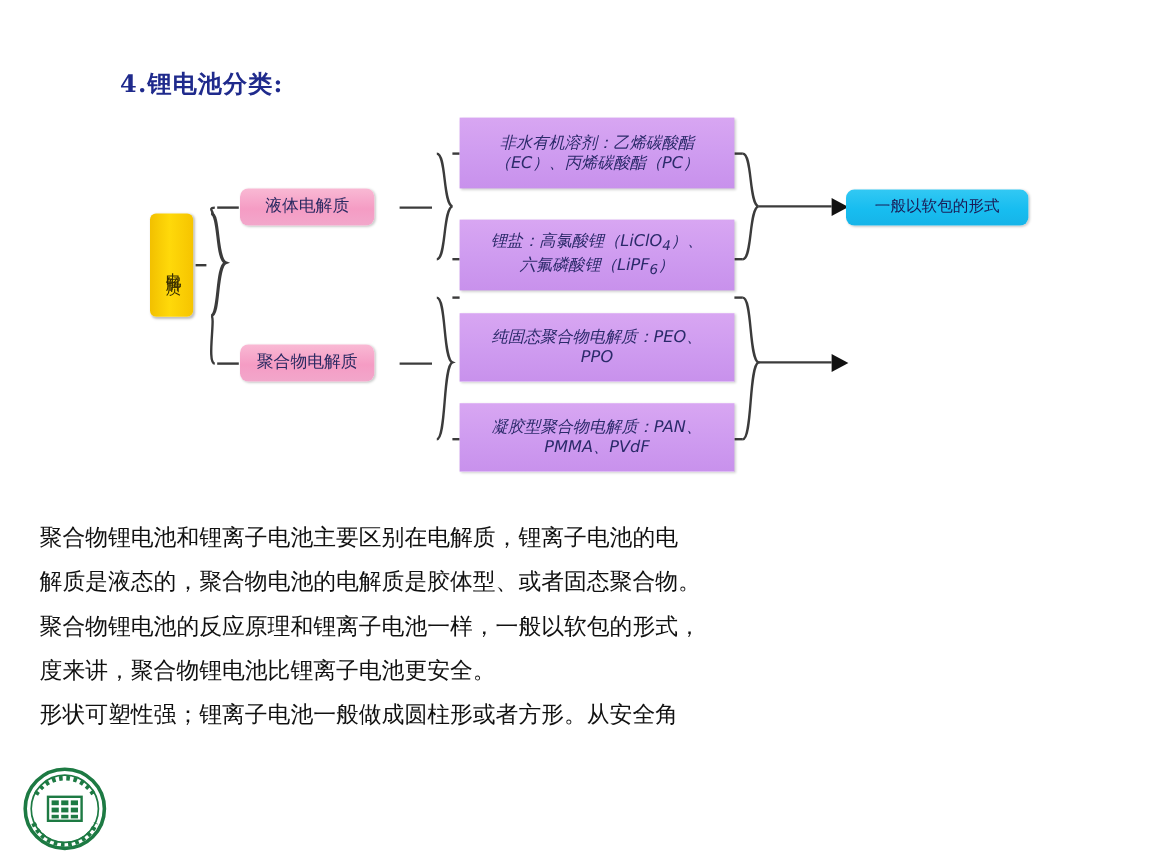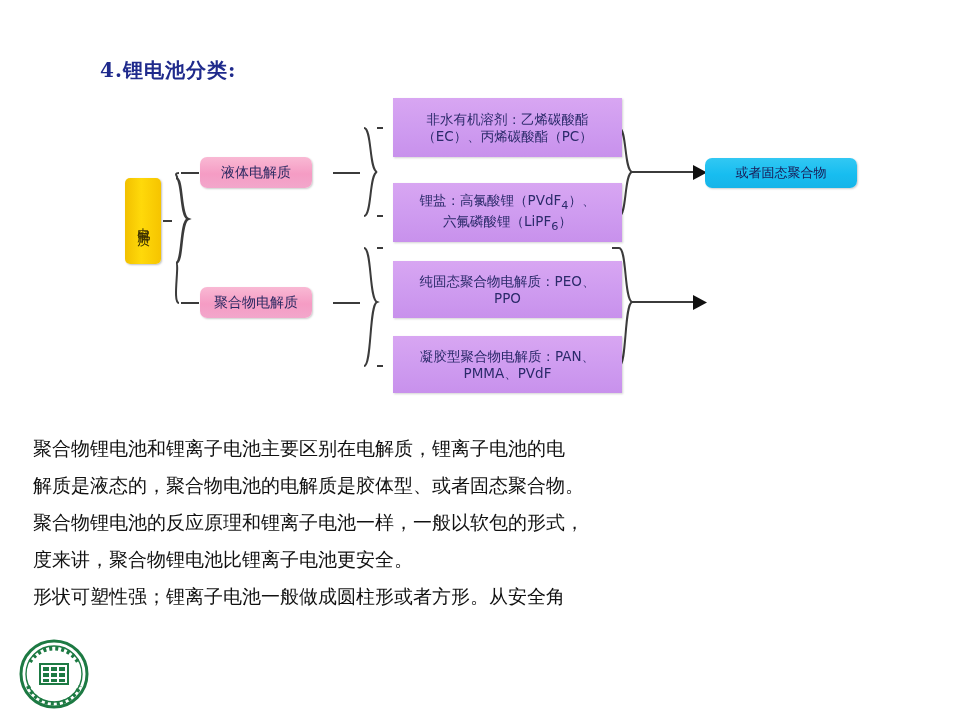--- a/index.html
+++ b/index.html
@@ -44,25 +44,26 @@
     background:linear-gradient(180deg,#f9b9d4 0%,#f59cc4 55%,#f2a7cb 100%);
     border-radius:7px;
     font-size:14px;color:#2b2a62;
     box-shadow:1px 1px 2px rgba(0,0,0,.20);
   }
   .pink-1{top:157px;}
   .pink-2{top:287px;}
 
   
   .box-purple{
-    left:393px;width:229px;
+    left:383px;width:229px;
     background:linear-gradient(180deg,#d8a6f2 0%,#cf9cf0 50%,#c891ec 100%);
     font-size:13.5px;color:#2b2a6a;
     padding:3px 8px;
     box-shadow:1px 1px 2px rgba(0,0,0,.18);
+    font-style:italic;
   }
   .purple-1{top:98px;height:59px;}
   .purple-2{top:183px;height:59px;}
   .purple-3{top:261px;height:57px;}
   .purple-4{top:336px;height:57px;}
 
   
   .box-cyan{
     left:705px;width:152px;height:30px;
     background:linear-gradient(180deg,#32c8f3 0%,#17bdf0 55%,#16b4e8 100%);
@@ -144,40 +145,40 @@
 
   <div class="box box-purple purple-1">
     <span>
       <span>非水有机溶剂：乙烯碳酸酯</span><br>
       <span>（EC）、丙烯碳酸酯（PC）</span>
     </span>
   </div>
 
   <div class="box box-purple purple-2">
     <span>
-      <span>锂盐：高氯酸锂（PVdF</span><sub>4</sub><span>）、</span><br>
+      <span>锂盐：高氯酸锂（LiClO</span><sub>4</sub><span>）、</span><br>
       <span>六氟磷酸锂（LiPF</span><sub>6</sub><span>）</span>
     </span>
   </div>
 
   <div class="box box-purple purple-3">
     <span>
       <span>纯固态聚合物电解质：PEO、</span><br>
       <span>PPO</span>
     </span>
   </div>
 
   <div class="box box-purple purple-4">
     <span>
       <span>凝胶型聚合物电解质：PAN、</span><br>
       <span>PMMA、PVdF</span>
     </span>
   </div>
 
-  <div class="box box-cyan cyan-1">或者固态聚合物</div>
+  <div class="box box-cyan cyan-1">一般以软包的形式</div>
 
   <div class="para">
     <div>聚合物锂电池和锂离子电池主要区别在电解质，锂离子电池的电</div>
     <div>解质是液态的，聚合物电池的电解质是胶体型、或者固态聚合物。</div>
     <div>聚合物锂电池的反应原理和锂离子电池一样，一般以软包的形式，</div>
     <div>度来讲，聚合物锂电池比锂离子电池更安全。</div>
     <div>形状可塑性强；锂离子电池一般做成圆柱形或者方形。从安全角</div>
   </div>
 
   <svg class="logo" viewBox="0 0 72 72" xmlns="http://www.w3.org/2000/svg">

